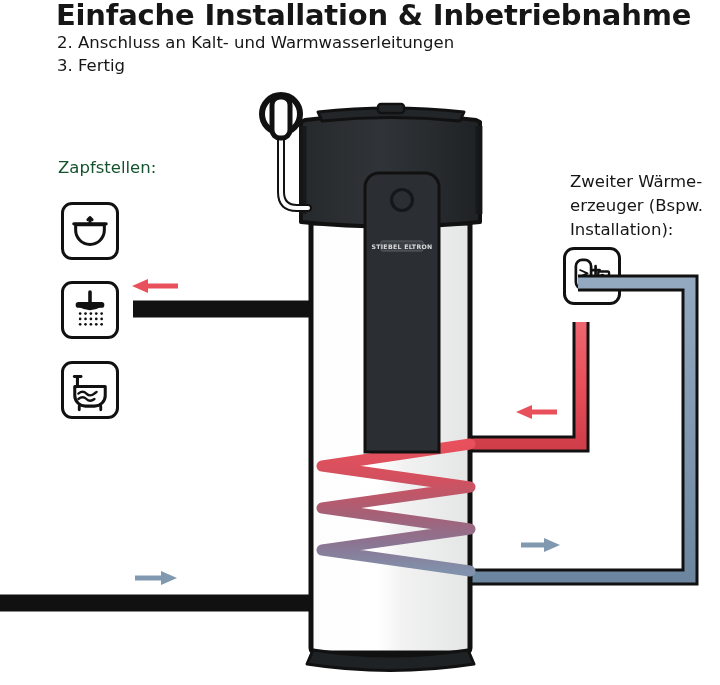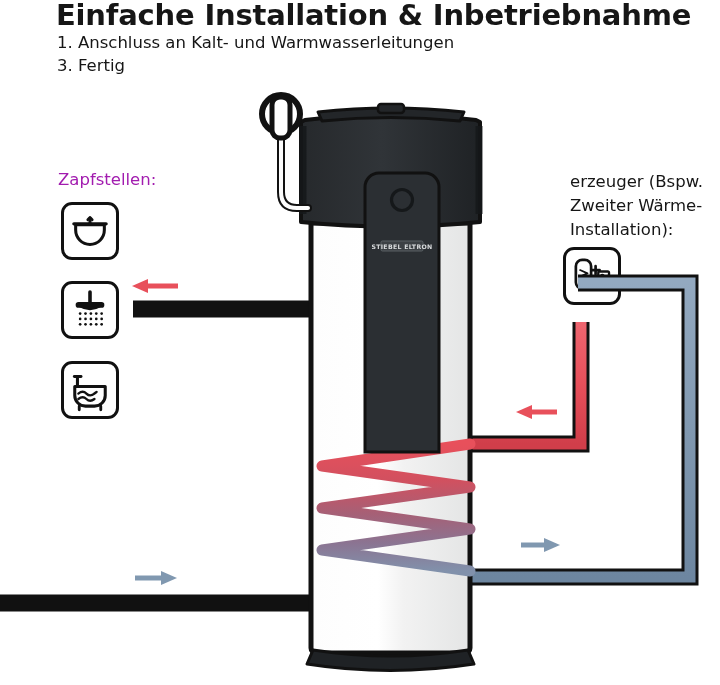--- a/index.html
+++ b/index.html
@@ -20,22 +20,22 @@
     letter-spacing: -0.2px; white-space: nowrap;
   }
   .steps { position: absolute; left: 57px; top: 31px; }
   .step {
     font-size: 16.5px; color: #161616; line-height: 23px;
     white-space: nowrap;
   }
 
   
   .label-left {
-    position: absolute; left: 58px; top: 170px;
-    font-size: 16.5px; color: #a21caf; white-space: nowrap;
+    position: absolute; left: 58px; top: 158px;
+    font-size: 16.5px; color: #14532d; white-space: nowrap;
   }
   .label-right {
     position: absolute; left: 570px; top: 170px;
     font-size: 16.5px; color: #161616; line-height: 24px;
   }
   .label-right span { display: block; white-space: nowrap; }
 
   
   .icon-box {
     position: absolute; width: 58px; height: 58px;
@@ -47,28 +47,28 @@
   
   #art { position: absolute; left: 0; top: 0; }
 </style>
 </head>
 <body>
 
 <div id="stage">
 
   <div class="title">Einfache Installation &amp; Inbetriebnahme</div>
   <div class="steps">
-    <div class="step">1. Anschluss an Kalt- und Warmwasserleitungen</div>
+    <div class="step">2. Anschluss an Kalt- und Warmwasserleitungen</div>
     <div class="step">3. Fertig</div>
   </div>
 
   <div class="label-left">Zapfstellen:</div>
   <div class="label-right">
+    <span>Zweiter Wärme-</span>
     <span>erzeuger (Bspw.</span>
-    <span>Zweiter Wärme-</span>
     <span>Installation):</span>
   </div>
 
   <div class="icon-box" style="left:61px; top:202px;">
     <svg viewBox="0 0 58 58">
       <path d="M11 21 H47" stroke="#111" stroke-width="3.6" fill="none" stroke-linecap="round"></path>
       <path d="M13 22 v6 a16 16 0 0 0 32 0 v-6 Z" stroke="#111" stroke-width="3.4" fill="#fff"></path>
       <path d="M29 14 v7" stroke="#111" stroke-width="3.4" fill="none" stroke-linecap="round"></path>
       <path d="M26.5 16.5 q2.5 -4 5 0" stroke="#111" stroke-width="3" fill="none" stroke-linecap="round"></path>
     </svg>

